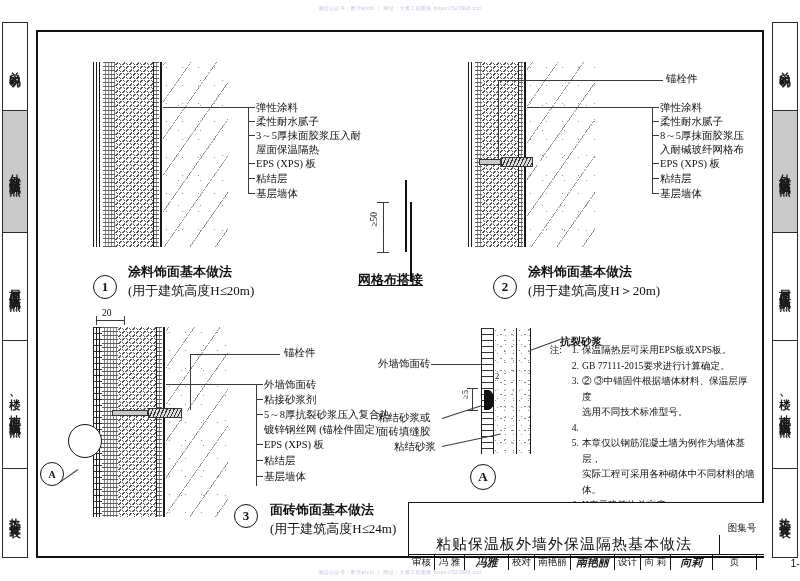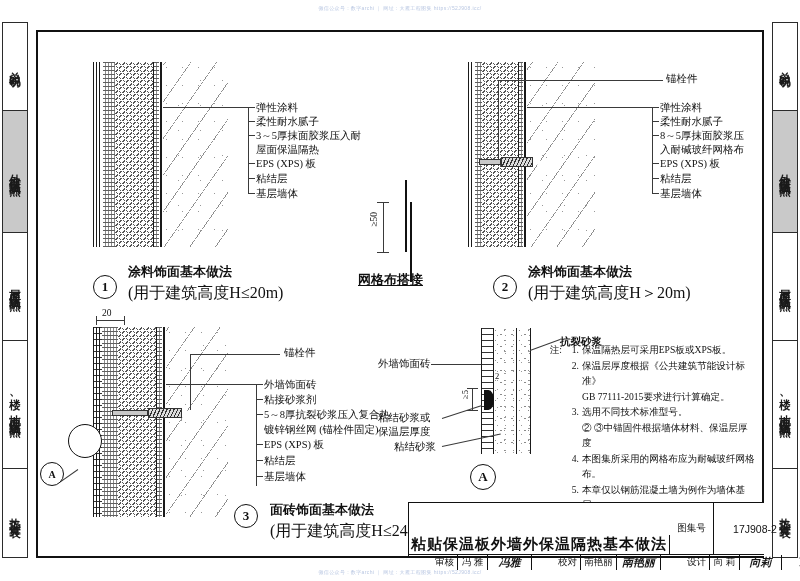--- a/index.html
+++ b/index.html
@@ -66,21 +66,21 @@
   
   .t {
     position: absolute;
     font-family: "Liberation Serif", "DejaVu Serif", serif;
     color: #111;
     white-space: nowrap;
     line-height: 1.35;
   }
   .lbl { font-size: 10.5px; }
   .cap-title { font-size: 13px; font-weight: bold; }
-  .cap-sub   { font-size: 16px; }
+  .cap-sub   { font-size: 13px; }
 
   
   .wall { position: absolute; }
   .ln { position: absolute; top: 0; height: 100%; width: 0; border-left: 1px solid #1a1a1a; }
   .ln-thick { border-left-width: 2.2px; }
 
   
   .finish { background: #fff; }
   
   .adhesive {
@@ -178,25 +178,25 @@
   }
   .tb-top { flex: 0 0 31px; display: flex; }
   .tb-bot { flex: 1; display: flex; border-top: 1.2px solid #111; }
   .tb-cell {
     display: flex; align-items: center; justify-content: center;
     border-right: 1.2px solid #111;
     font-size: 9.5px; color:#111;
     padding: 0 2px; white-space: nowrap;
   }
   .tb-cell:last-child { border-right: none; }
-  .tb-main { flex: 1; font-size: 15px; font-weight: bold; letter-spacing: 1px; margin-top: 32px; }
+  .tb-main { flex: 1; font-size: 15px; font-weight: normal; letter-spacing: 1px; margin-top: 32px; }
   .tb-keylabel { flex: 0 0 44px; font-size: 9.5px; }
   .tb-keyval { flex: 0 0 82px; font-size: 10.5px; font-family:"Liberation Sans", sans-serif; }
   .sig { font-family: "Liberation Serif", serif; font-style: italic; font-weight: bold; color:#1a1a1a; font-size: 11px; }
-  .tb-s-lbl { flex: 0 0 26px; margin-left: 23px; }
+  .tb-s-lbl { flex: 0 0 26px; }
   .tb-s-name { flex: 0 0 30px; }
   .tb-s-sig { flex: 0 0 44px; }
 </style>
 </head>
 <body>
 
 <div class="page">
 
   <div class="watermark wm-top">微信公众号：数字archi ｜ 网址：大雁工程图集 https://52J908.icc/</div>
   <div class="watermark wm-bottom">微信公众号：数字archi ｜ 网址：大雁工程图集 https://52J908.icc/</div>
@@ -372,57 +372,55 @@
         <div class="dim-line" style="left:434px; top:356px; height:22px;"></div>
         <div class="dim-arrow" style="left:429px; top:356px; width:11px;"></div>
         <div class="dim-arrow" style="left:429px; top:378px; width:11px;"></div>
         <div class="dim-txt" style="left:422px; top:358px; font-size:8.5px;">≥5</div>
 
         <div class="lead-h" style="left:393px; top:332px; width:50px;"></div>
         <div class="t lbl" style="left:340px; top:325px;">外墙饰面砖</div>
 
         <div class="lead-h" style="left:404px; top:386px; width:42px; transform: rotate(-18deg); transform-origin: left center;"></div>
         <div class="t lbl" style="left:340px; top:379px;">粘结砂浆或</div>
-        <div class="t lbl" style="left:340px; top:393px;">保温层厚度</div>
+        <div class="t lbl" style="left:340px; top:393px;">面砖填缝胶</div>
 
         <div class="lead-h" style="left:404px; top:414px; width:60px; transform: rotate(-12deg); transform-origin: left center;"></div>
         <div class="t lbl" style="left:356px; top:408px;">粘结砂浆</div>
 
         <div class="lead-h" style="left:492px; top:318px; width:32px; transform: rotate(-20deg); transform-origin: left center;"></div>
         <div class="t lbl" style="left:522px; top:303px; font-weight:bold;">抗裂砂浆</div>
 
         <div class="bubble" style="left:432px; top:432px; width:26px; height:26px;">A</div>
       </div>
 
       <div class="notes" style="left:506px; top:310px; width:212px;">
         <div class="note-row">
           <div class="note-idx" style="width:21px; flex:0 0 21px;">注:</div>
           <div class="note-idx">1.</div>
           <div class="note-txt">保温隔热层可采用EPS板或XPS板。</div>
         </div>
         <div class="note-row">
           <div style="width:21px; flex:0 0 21px;"></div>
           <div class="note-idx">2.</div>
           <div class="note-txt">
-            <div>保温层厚度根据《公共建筑节能设计标准》</div>
             <div>GB 77111-2015要求进行计算确定。</div>
           </div>
         </div>
         <div class="note-row">
           <div style="width:21px; flex:0 0 21px;"></div>
           <div class="note-idx">3.</div>
           <div class="note-txt">
+            <div>② ③中锚固件根据墙体材料、保温层厚度</div>
             <div>选用不同技术标准型号。</div>
-            <div>② ③中锚固件根据墙体材料、保温层厚度</div>
           </div>
         </div>
         <div class="note-row">
           <div style="width:21px; flex:0 0 21px;"></div>
           <div class="note-idx">4.</div>
-          <div class="note-txt">本图集所采用的网格布应为耐碱玻纤网格布。</div>
         </div>
         <div class="note-row">
           <div style="width:21px; flex:0 0 21px;"></div>
           <div class="note-idx">5.</div>
           <div class="note-txt">
             <div>本章仅以钢筋混凝土墙为例作为墙体基层，</div>
             <div>实际工程可采用各种砌体中不同材料的墙</div>
             <div>体。</div>
           </div>
         </div>
@@ -430,21 +428,20 @@
           <div style="width:21px; flex:0 0 21px;"></div>
           <div class="note-idx">6.</div>
           <div class="note-txt">H表示建筑物总高度。</div>
         </div>
       </div>
 
       <div class="titleblock">
         <div class="tb-top">
           <div class="tb-cell tb-main">粘贴保温板外墙外保温隔热基本做法</div>
           <div class="tb-cell tb-keylabel">图集号</div>
-          <div class="tb-cell tb-keyval">17J908-2</div>
         </div>
         <div class="tb-bot">
           <div class="tb-cell tb-s-lbl">审核</div>
           <div class="tb-cell tb-s-name">冯 雅</div>
           <div class="tb-cell tb-s-sig sig">冯雅</div>
           <div class="tb-cell tb-s-lbl">校对</div>
           <div class="tb-cell tb-s-name" style="flex:0 0 36px;">南艳丽</div>
           <div class="tb-cell tb-s-sig sig">南艳丽</div>
           <div class="tb-cell tb-s-lbl">设计</div>
           <div class="tb-cell tb-s-name">向 莉</div>

